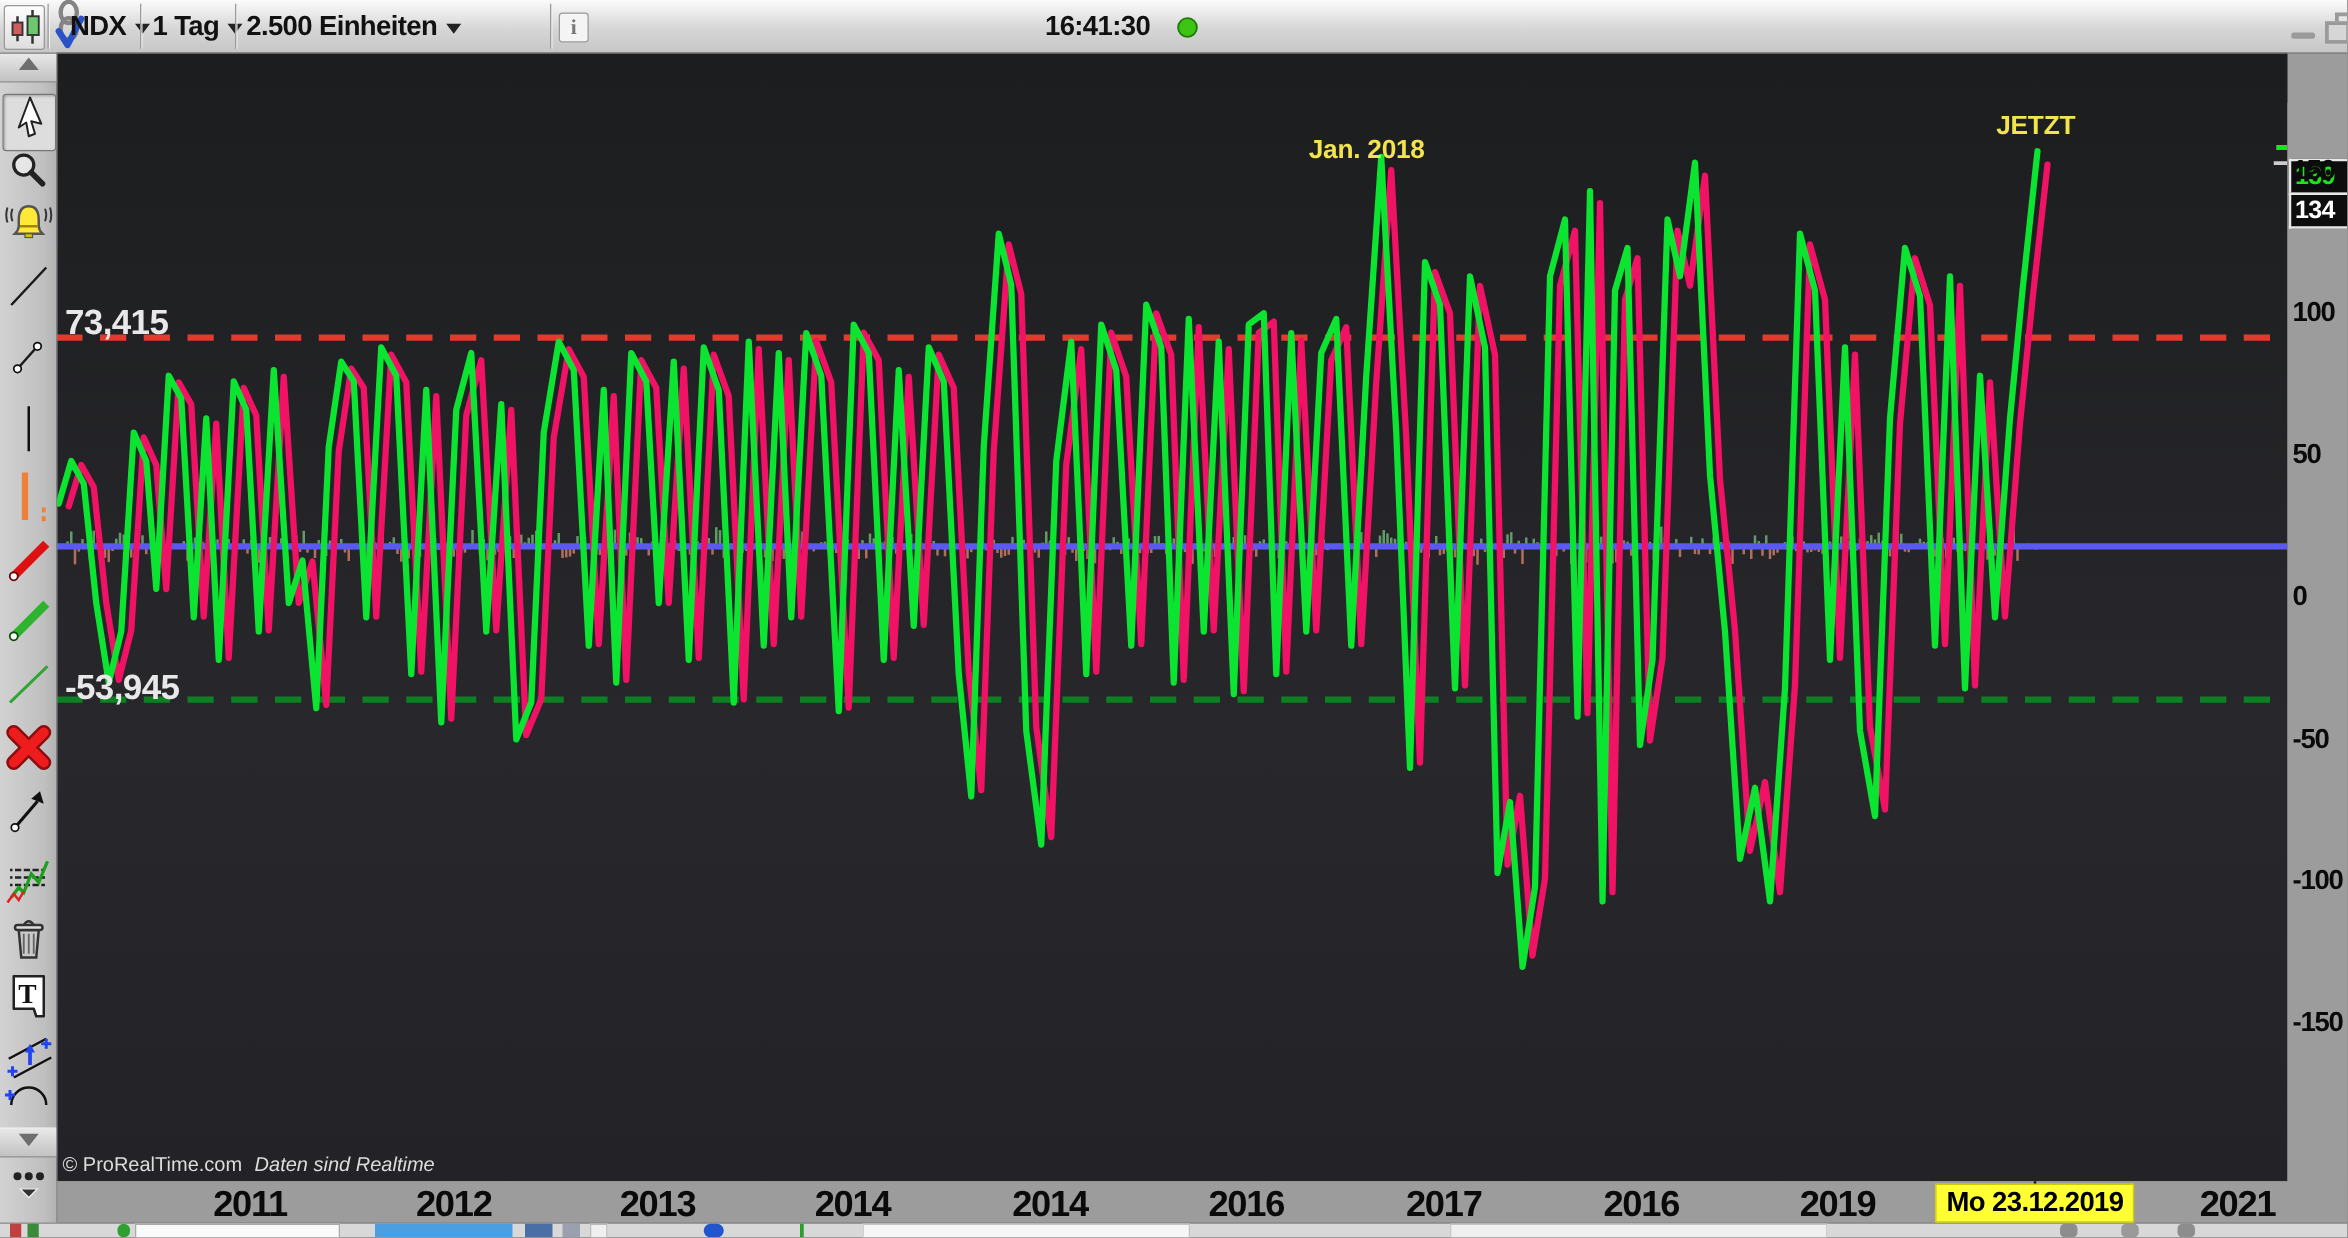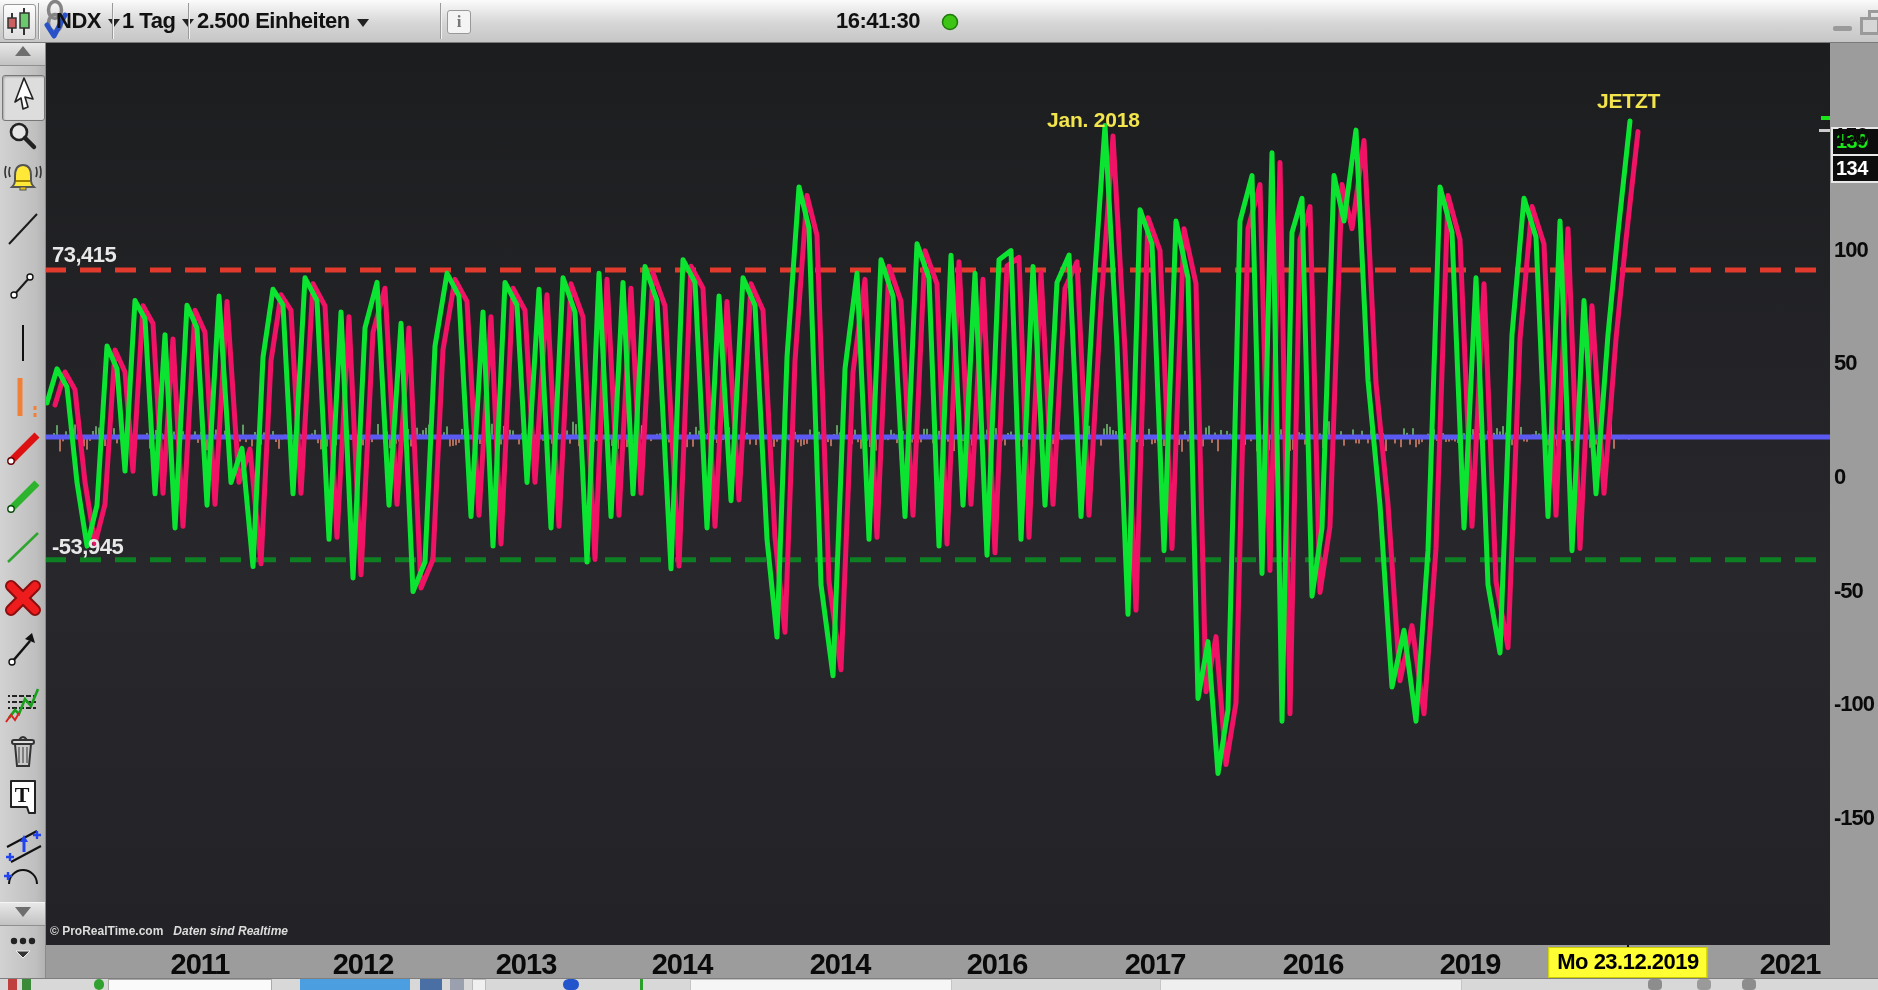--- a/index.html
+++ b/index.html
@@ -1,21 +1,21 @@
 <!DOCTYPE html>
 <html><head>
 <meta charset="utf-8">
 <style>
   html,body{margin:0;padding:0;background:#888;}
   .app{position:relative;width:1878px;height:990px;overflow:hidden;
        font-family:"Liberation Sans","DejaVu Sans",sans-serif;background:#9c9c9c;}
   
   .topbar{position:absolute;left:0;top:0;width:1878px;height:42px;
           background:linear-gradient(#fbfbfb,#d6d6d6 55%,#c6c6c6);
-          border-bottom:1px solid #7a7a7a;z-index:50;}
+          border-bottom:1px solid #7a7a7a;z-index:50;text-align:right;}
   .tb{position:absolute;top:0;height:42px;display:flex;align-items:center;}
   .tb-label{font-size:22px;font-weight:bold;color:#111;letter-spacing:-0.5px;white-space:nowrap;}
   .dd-arrow{width:0;height:0;border-left:6px solid transparent;border-right:6px solid transparent;
             border-top:8px solid #222;margin-left:7px;margin-top:3px;}
   .tb-sep{position:absolute;top:3px;width:1px;height:36px;background:#9a9a9a;box-shadow:1px 0 0 #f2f2f2;}
   .icon-btn{position:absolute;border:1px solid #999;border-radius:3px;background:linear-gradient(#fdfdfd,#dedede);}
   .quote{font-size:22px;font-weight:bold;color:#149114;white-space:nowrap;letter-spacing:-0.5px;}
   .qtime{font-size:22px;font-weight:bold;color:#111;white-space:nowrap;letter-spacing:-0.5px;}
   .win-min{position:absolute;left:1833px;top:26px;width:19px;height:5px;background:#9a9a9a;border-radius:2px;}
   .win-restore{position:absolute;left:1860px;top:10px;width:26px;height:24px;}
@@ -25,23 +25,23 @@
   .toolbox{position:absolute;left:0;top:42px;width:45px;height:936px;
            background:linear-gradient(90deg,#d2d2d2,#bfbfbf 80%,#b2b2b2);
            border-right:1px solid #8a8a8a;z-index:40;}
   .tool{position:absolute;left:2px;width:41px;height:44px;display:flex;align-items:center;justify-content:center;}
   .tool.sel{background:#dddddd;border:1px solid #777;border-radius:3px;box-shadow:inset 1px 1px 2px rgba(0,0,0,.25);}
   .scrollbtn{position:absolute;left:0;width:45px;height:22px;display:flex;align-items:center;justify-content:center;
              background:linear-gradient(#e8e8e8,#c2c2c2);border-top:1px solid #f5f5f5;border-bottom:1px solid #8f8f8f;}
   
   .chart-area{position:absolute;left:45px;top:42px;width:1785px;height:903px;
               background:linear-gradient(#1c1d1f,#28282c 60%,#232327);overflow:hidden;z-index:10;}
-  .lvl-label{position:absolute;font-size:22px;font-weight:bold;color:#e8e8e8;letter-spacing:-0.5px;}
+  .lvl-label{position:absolute;font-size:28px;font-weight:bold;color:#e8e8e8;letter-spacing:-0.5px;}
   .ann{position:absolute;font-size:21px;font-weight:bold;color:#f2e44c;letter-spacing:-0.2px;white-space:nowrap;}
-  .copyright{position:absolute;left:5px;top:882px;font-size:12px;color:#dcdcdc;white-space:nowrap;font-weight:bold;}
+  .copyright{position:absolute;left:5px;top:882px;font-size:16px;color:#dcdcdc;white-space:nowrap;}
   .copyright .it{font-style:italic;margin-left:10px;}
   
   .y-axis{position:absolute;left:1830px;top:42px;width:48px;height:903px;background:#9c9c9c;overflow:hidden;z-index:20;margin-top:40px;}
   .ytick{position:absolute;left:4px;font-size:22px;font-weight:bold;color:#0a0a0a;letter-spacing:-1px;white-space:nowrap;}
   .pricebox{position:absolute;left:1px;width:70px;height:25px;background:#0d0d0d;
             border:2px solid #e8e8e8;border-right:none;display:flex;align-items:center;
             font-size:20px;font-weight:bold;padding-left:3px;letter-spacing:-0.5px;}
   
   .x-axis{position:absolute;left:0;top:945px;width:1878px;height:33px;background:#9c9c9c;
           border-bottom:1px solid #7e7e7e;z-index:20;}

